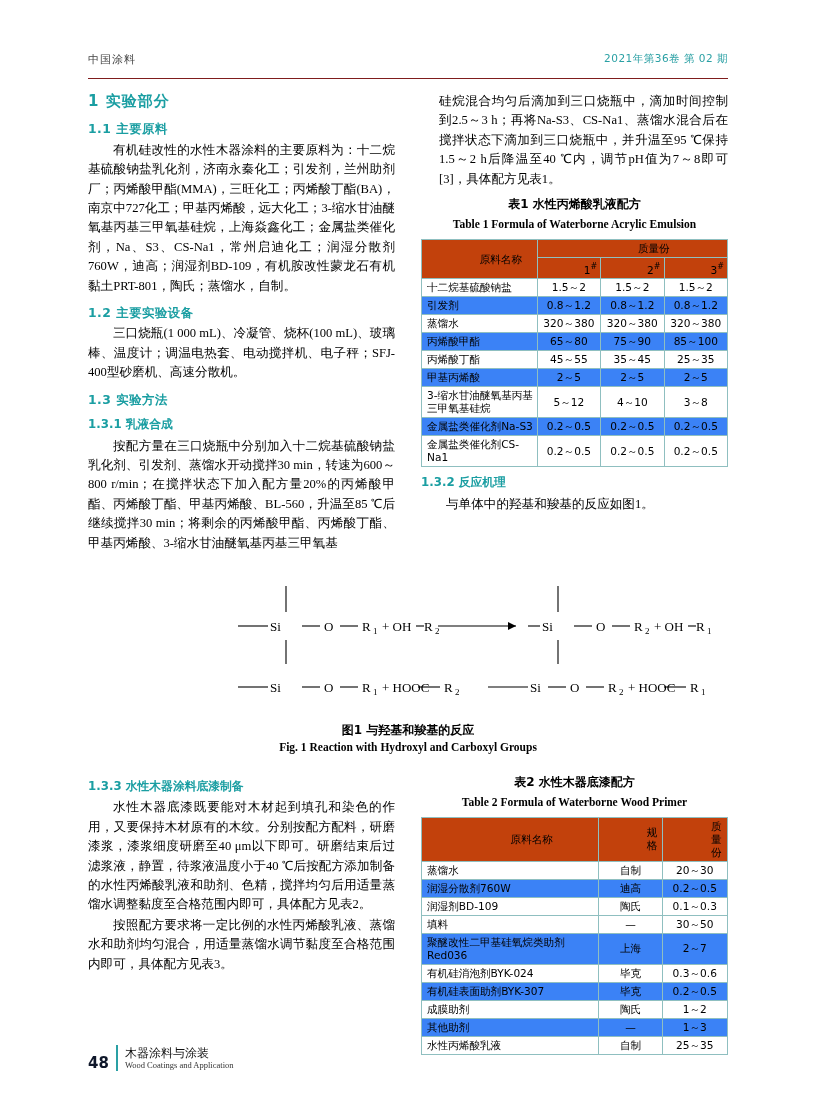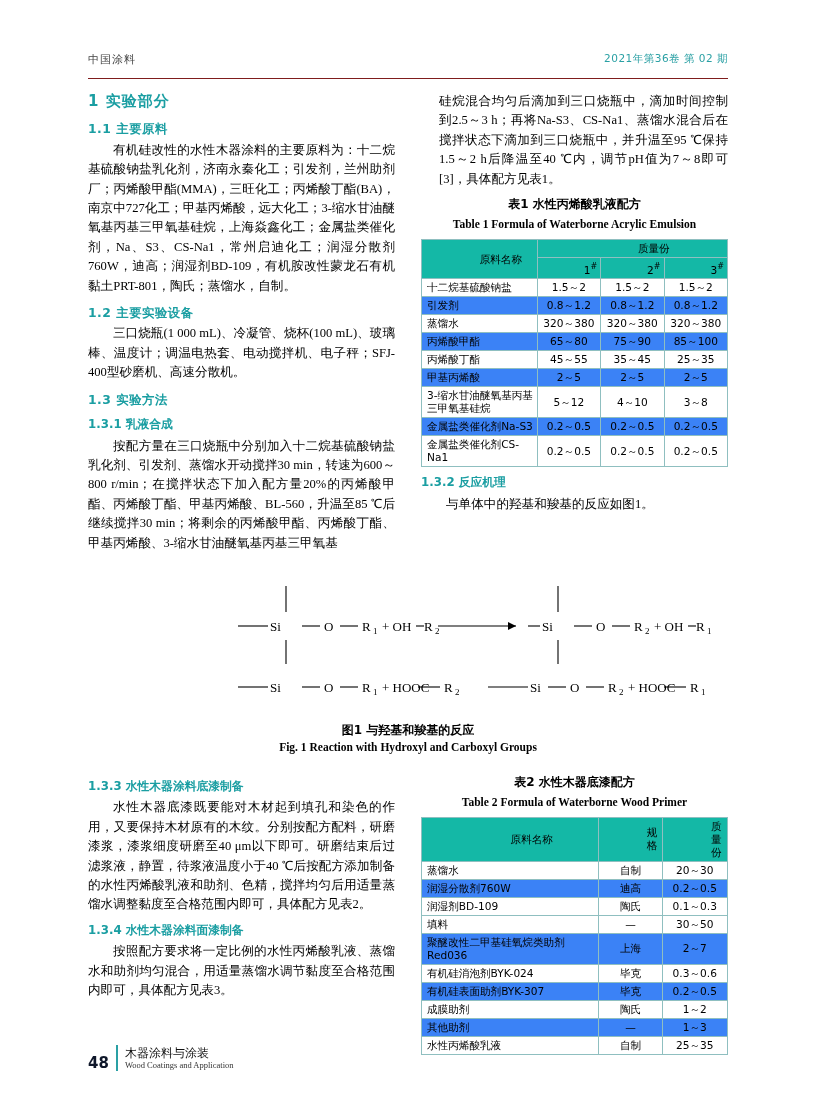--- a/index.html
+++ b/index.html
@@ -111,21 +111,21 @@
     font-size: 10.6px;
     font-family: "DejaVu Sans", sans-serif;
   }
   table.data th, table.data td {
     border: 1px solid #8fbfc0;
     padding: 2px 3px;
     text-align: center;
     line-height: 13px;
   }
   table.data th {
-    background: #14b8a6;
+    background: #c2410c;
     font-weight: normal;
     padding-left: 46px;
   }
   table.data tr.alt td { background: #3b82f6; }
   table.data td.name { text-align: left; padding-left: 5px; }
   table.data th.name { text-align: center; }
   sup.hash { font-size: 8px; vertical-align: super; }
 
   
   .figure {
@@ -354,21 +354,20 @@
             <text x="613" y="131" font-size="9">1</text>
         </g>
       </svg>
       <div class="fig-cap">图1   与羟基和羧基的反应</div>
       <div class="fig-cap-en">Fig. 1    Reaction with Hydroxyl and Carboxyl Groups</div>
     </div>
 
     <div class="col left" style="margin-top:14px;">
       <h4 class="subsub">1.3.3    水性木器涂料底漆制备</h4>
       <p class="para">水性木器底漆既要能对木材起到填孔和染色的作用，又要保持木材原有的木纹。分别按配方配料，研磨漆浆，漆浆细度研磨至40 μm以下即可。研磨结束后过滤浆液，静置，待浆液温度小于40 ℃后按配方添加制备的水性丙烯酸乳液和助剂、色精，搅拌均匀后用适量蒸馏水调整黏度至合格范围内即可，具体配方见表2。</p>
-      <h4 class="subsub">1.3.4    水性木器涂料面漆制备</h4>
       <p class="para">按照配方要求将一定比例的水性丙烯酸乳液、蒸馏水和助剂均匀混合，用适量蒸馏水调节黏度至合格范围内即可，具体配方见表3。</p>
     </div>
 
     <div class="col" style="margin-top:10px;">
       <div class="tbl-wrap">
         <div class="tbl-title">表2   水性木器底漆配方</div>
         <div class="tbl-title-en">Table 2    Formula of Waterborne Wood Primer</div>
         <table class="data">
           <thead>
             <tr id="t2-head">

